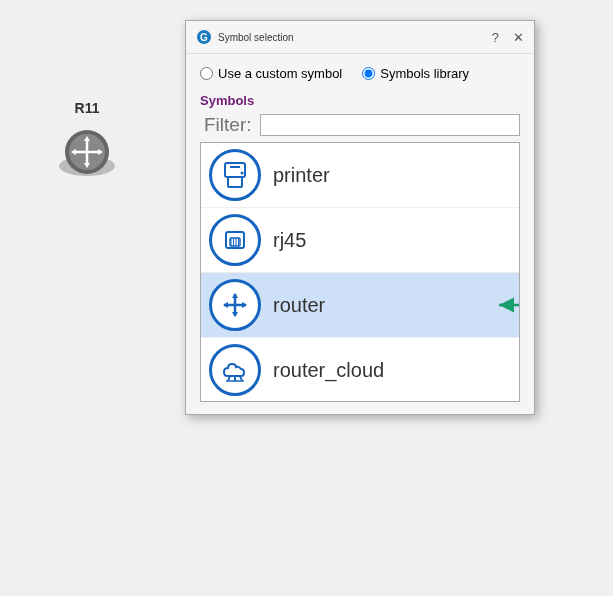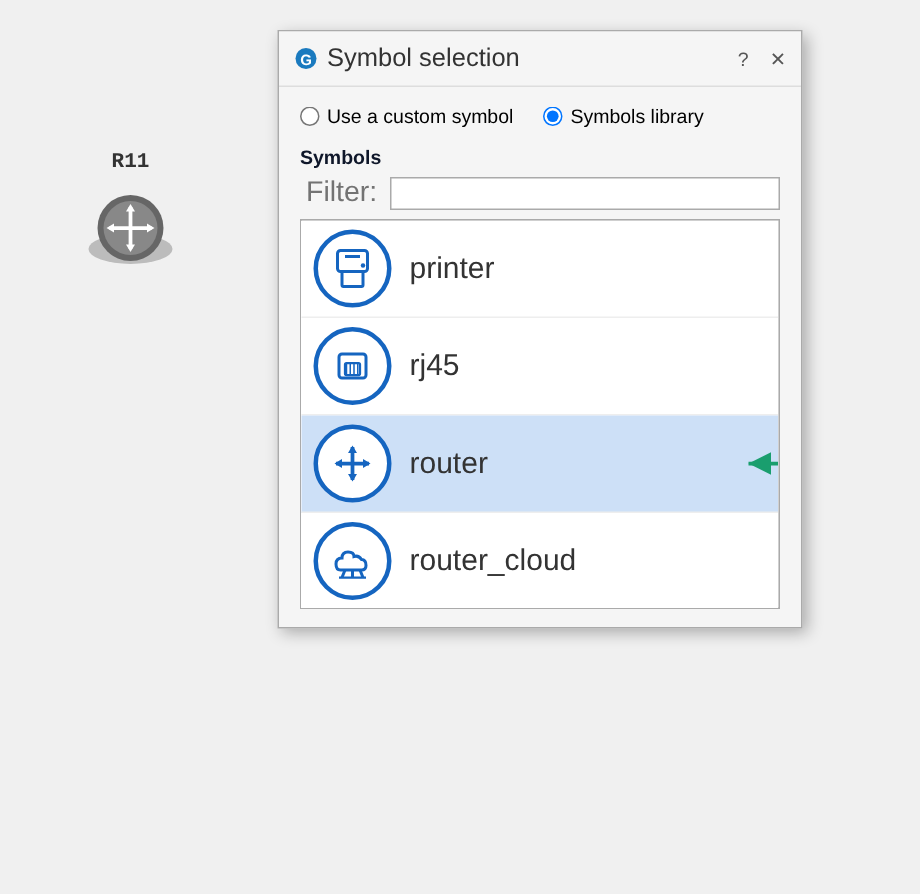--- a/index.html
+++ b/index.html
@@ -20,21 +20,20 @@
       top: 100px;
       display: flex;
       flex-direction: column;
       align-items: center;
     }
     .bg-router-label {
       font-weight: bold;
       font-size: 14px;
       color: #333;
       margin-bottom: 6px;
-      font-family: Liberation Mono, monospace;
     }
     .router-icon {
       width: 64px;
       height: 64px;
     }
 
     
     .dialog {
       position: absolute;
       left: 185px;
@@ -53,21 +52,21 @@
       display: flex;
       align-items: center;
       justify-content: space-between;
     }
     .title-bar-left {
       display: flex;
       align-items: center;
       gap: 6px;
     }
     .title-bar-text {
-      font-size: 17px;
+      font-size: 10px;
       color: #333;
     }
     .title-bar-right {
       display: flex;
       align-items: center;
       gap: 14px;
     }
     .title-btn {
       font-size: 13px;
       color: #555;
@@ -97,21 +96,21 @@
       cursor: pointer;
     }
     .radio-option input[type="radio"] {
       cursor: pointer;
     }
 
     
     .symbols-label {
       font-size: 13px;
       font-weight: 600;
-      color: #0f172a;
+      color: #701a75;
       margin-bottom: 6px;
     }
 
     
     .filter-row {
       display: flex;
       align-items: center;
       gap: 8px;
       margin-bottom: 6px;
       padding-left: 4px;

